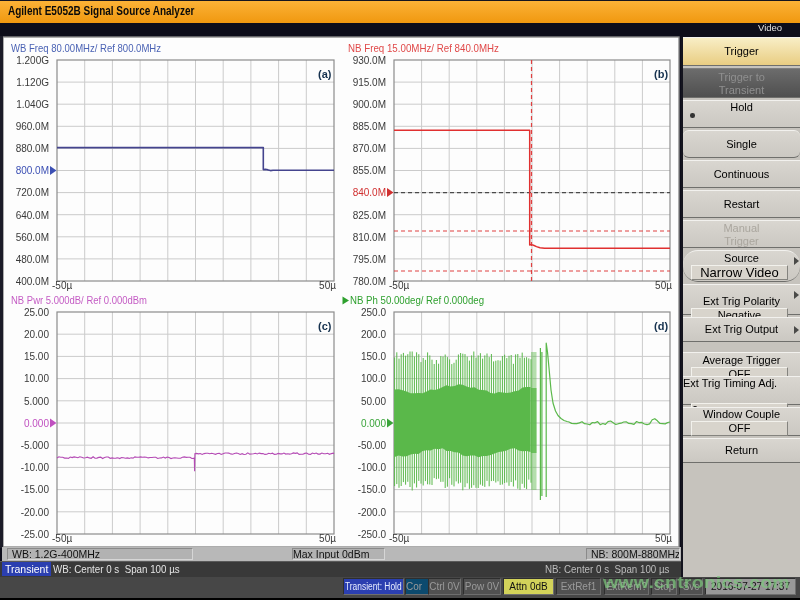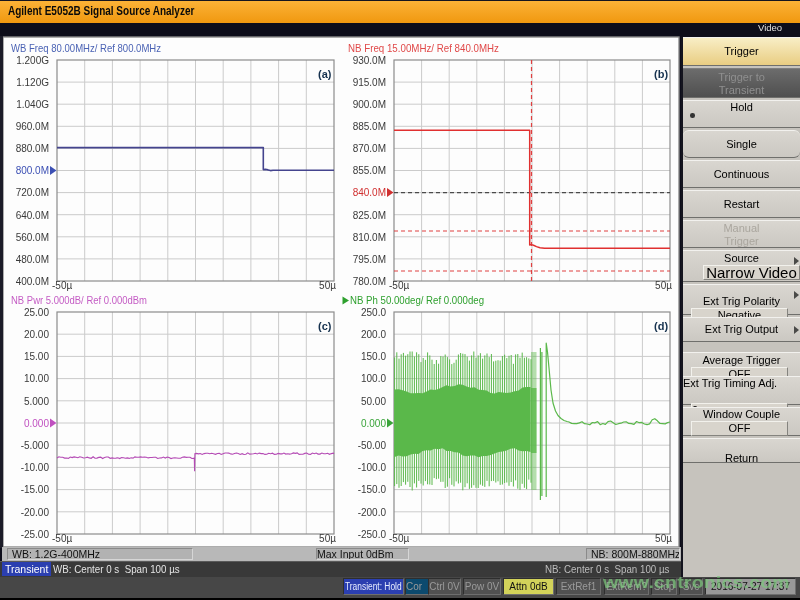--- a/index.html
+++ b/index.html
@@ -114,23 +114,23 @@
   </div>
 <div style="position:absolute;left:683px;top:160px;width:117px;height:28px;background:linear-gradient(#d9d6d0,#cbc8c2);border-top:1px solid #f2f1ee;border-bottom:1px solid #6f6f6c;box-sizing:border-box;text-align:center;font-size:11px;color:#000;">
     <div style="padding-top:7px">Continuous</div>
   </div>
 <div style="position:absolute;left:683px;top:190px;width:117px;height:28px;background:linear-gradient(#d9d6d0,#cbc8c2);border-top:1px solid #f2f1ee;border-bottom:1px solid #6f6f6c;box-sizing:border-box;text-align:center;font-size:11px;color:#000;">
     <div style="padding-top:7px">Restart</div>
   </div>
 <div style="position:absolute;left:683px;top:220px;width:117px;height:28px;background:linear-gradient(#d9d6d0,#cbc8c2);border-top:1px solid #f2f1ee;border-bottom:1px solid #6f6f6c;box-sizing:border-box;text-align:center;font-size:11px;color:#000;">
     <div style="padding-top:1px;line-height:13px;color:#aaa69e">Manual<br>Trigger</div>
   </div>
-<div style="position:absolute;left:683px;top:250px;width:117px;height:32px;background:linear-gradient(#d9d6d0,#cbc8c2);border-top:1px solid #f2f1ee;border-bottom:1px solid #6f6f6c;box-sizing:border-box;text-align:center;font-size:11px;color:#000;">
+<div style="position:absolute;left:683px;top:250px;width:117px;height:32px;background:linear-gradient(#d9d6d0,#cbc8c2);border-top:1px solid #f2f1ee;border-bottom:1px solid #6f6f6c;box-sizing:border-box;text-align:center;font-size:11px;color:#000;border-radius:15px;">
     <div style="padding-top:1px">Source</div>
-    <div style="margin:1px 0 0 20px;width:95px;height:13px;background:#d8d4cc;border:1px solid;border-color:#f2f1ec #85847f #85847f #f2f1ec;font-size:15px;line-height:13px">Narrow Video</div>
+    <div style="margin:1px 0 0 8px;width:95px;height:13px;background:#d8d4cc;border:1px solid;border-color:#f2f1ec #85847f #85847f #f2f1ec;font-size:13px;line-height:13px">Narrow Video</div>
     <div style="position:absolute;right:1px;top:6px;width:0;height:0;border-left:5px solid #4a4a48;border-top:4px solid transparent;border-bottom:4px solid transparent"></div>
   </div>
 <div style="position:absolute;left:683px;top:284px;width:117px;height:31px;background:linear-gradient(#d9d6d0,#cbc8c2);border-top:1px solid #f2f1ee;border-bottom:1px solid #6f6f6c;box-sizing:border-box;text-align:center;font-size:11px;color:#000;">
     <div style="padding-top:10px">Ext Trig Polarity</div>
     <div style="margin:1px 0 0 8px;width:95px;height:13px;background:#d8d4cc;border:1px solid;border-color:#f2f1ec #85847f #85847f #f2f1ec;font-size:11px;line-height:13px">Negative</div>
     <div style="position:absolute;right:1px;top:6px;width:0;height:0;border-left:5px solid #4a4a48;border-top:4px solid transparent;border-bottom:4px solid transparent"></div>
   </div>
 <div style="position:absolute;left:683px;top:317px;width:117px;height:25px;background:linear-gradient(#d9d6d0,#cbc8c2);border-top:1px solid #f2f1ee;border-bottom:1px solid #6f6f6c;box-sizing:border-box;text-align:center;font-size:11px;color:#000;">
     <div style="padding-top:5px">Ext Trig Output</div>
     <div style="position:absolute;right:1px;top:8px;width:0;height:0;border-left:5px solid #4a4a48;border-top:4px solid transparent;border-bottom:4px solid transparent"></div>
@@ -141,25 +141,25 @@
   </div>
 <div style="position:absolute;left:683px;top:376px;width:131px;height:29px;background:linear-gradient(#d9d6d0,#cbc8c2);border-top:1px solid #f2f1ee;border-bottom:1px solid #6f6f6c;box-sizing:border-box;text-align:left;font-size:11px;color:#000;">
     <div style="padding-top:0px">Ext Trig Timing Adj.</div>
     <div style="margin:14px 0 0 8px;width:95px;height:13px;background:#d8d4cc;border:1px solid;border-color:#f2f1ec #85847f #85847f #f2f1ec;font-size:11px;line-height:13px">0s</div>
   </div>
 <div style="position:absolute;left:683px;top:407px;width:117px;height:29px;background:linear-gradient(#d9d6d0,#cbc8c2);border-top:1px solid #f2f1ee;border-bottom:1px solid #6f6f6c;box-sizing:border-box;text-align:center;font-size:11px;color:#000;">
     <div style="padding-top:0px">Window Couple</div>
     <div style="margin:1px 0 0 8px;width:95px;height:13px;background:#d8d4cc;border:1px solid;border-color:#f2f1ec #85847f #85847f #f2f1ec;font-size:11px;line-height:13px">OFF</div>
   </div>
 <div style="position:absolute;left:683px;top:438px;width:117px;height:25px;background:linear-gradient(#d9d6d0,#cbc8c2);border-top:1px solid #f2f1ee;border-bottom:1px solid #6f6f6c;box-sizing:border-box;text-align:center;font-size:11px;color:#000;">
-    <div style="padding-top:13px">Return</div>
+    <div style="padding-top:5px">Return</div>
   </div>
 <div style="position:absolute;left:2px;top:547px;width:679px;height:14px;background:#b8b8b8"></div>
 <div style="position:absolute;top:548px;height:12px;background:#b2b2b2;border:1px solid;border-color:#8a8a8a #d6d6d6 #d6d6d6 #8a8a8a;box-sizing:border-box;font-size:10.5px;line-height:10px;color:#111;padding-left:4px;white-space:nowrap;overflow:hidden;left:7px;width:186px">WB: 1.2G-400MHz</div>
-<div style="position:absolute;top:548px;height:12px;background:#b2b2b2;border:1px solid;border-color:#8a8a8a #d6d6d6 #d6d6d6 #8a8a8a;box-sizing:border-box;font-size:10.5px;line-height:10px;color:#111;padding-left:0;white-space:nowrap;overflow:hidden;left:316px;width:93px">Max Input 0dBm</div>
+<div style="position:absolute;top:548px;height:12px;background:#b2b2b2;border:1px solid;border-color:#8a8a8a #d6d6d6 #d6d6d6 #8a8a8a;box-sizing:border-box;font-size:10.5px;line-height:10px;color:#111;padding-left:0;white-space:nowrap;overflow:hidden;left:292px;width:93px">Max Input 0dBm</div>
 <div style="position:absolute;top:548px;height:12px;background:#b2b2b2;border:1px solid;border-color:#8a8a8a #d6d6d6 #d6d6d6 #8a8a8a;box-sizing:border-box;font-size:10.5px;line-height:10px;color:#111;padding-left:4px;white-space:nowrap;overflow:hidden;left:586px;width:94px">NB: 800M-880MHz</div>
 <div style="position:absolute;left:0px;top:561px;width:681px;height:16px;background:#393939;border-top:1px solid #5a5a5a;box-sizing:border-box"></div>
 <div style="position:absolute;left:2px;top:562px;height:14px;background:#2b3fb0;color:#fff;font-size:10.5px;line-height:14px;padding:0 3px">Transient</div>
 <div style="position:absolute;left:53px;top:562px;color:#e4e4e4;font-size:10.5px;line-height:14px;white-space:nowrap;transform:scaleX(0.93);transform-origin:left center">WB: Center 0 s&nbsp;&nbsp;Span 100 µs</div>
 <div style="position:absolute;left:545px;top:562px;color:#bdbdbd;font-size:10.5px;line-height:14px;white-space:nowrap;transform:scaleX(0.93);transform-origin:left center">NB: Center 0 s&nbsp;&nbsp;Span 100 µs</div>
 <div style="position:absolute;left:0px;top:577px;width:800px;height:21px;background:#474747"></div>
 <div style="position:absolute;top:578px;height:17px;box-sizing:border-box;border:1px solid;border-color:#2e2e2e #6e6e6e #6e6e6e #2e2e2e;font-size:10px;line-height:15px;text-align:center;white-space:nowrap;overflow:hidden;left:343px;width:61px;background:#2b3fb0;color:#e8edff">
     <span style="position:absolute;left:1px;top:0;width:70px;transform:scaleX(0.84);transform-origin:left center;text-align:left">Transient: Hold</span>
   </div>
 <div style="position:absolute;top:578px;height:17px;box-sizing:border-box;border:1px solid;border-color:#2e2e2e #6e6e6e #6e6e6e #2e2e2e;font-size:10px;line-height:15px;text-align:left;white-space:nowrap;overflow:hidden;left:405px;width:43px;background:#0c4a6e;color:#9a9a9a">Cor</div>

